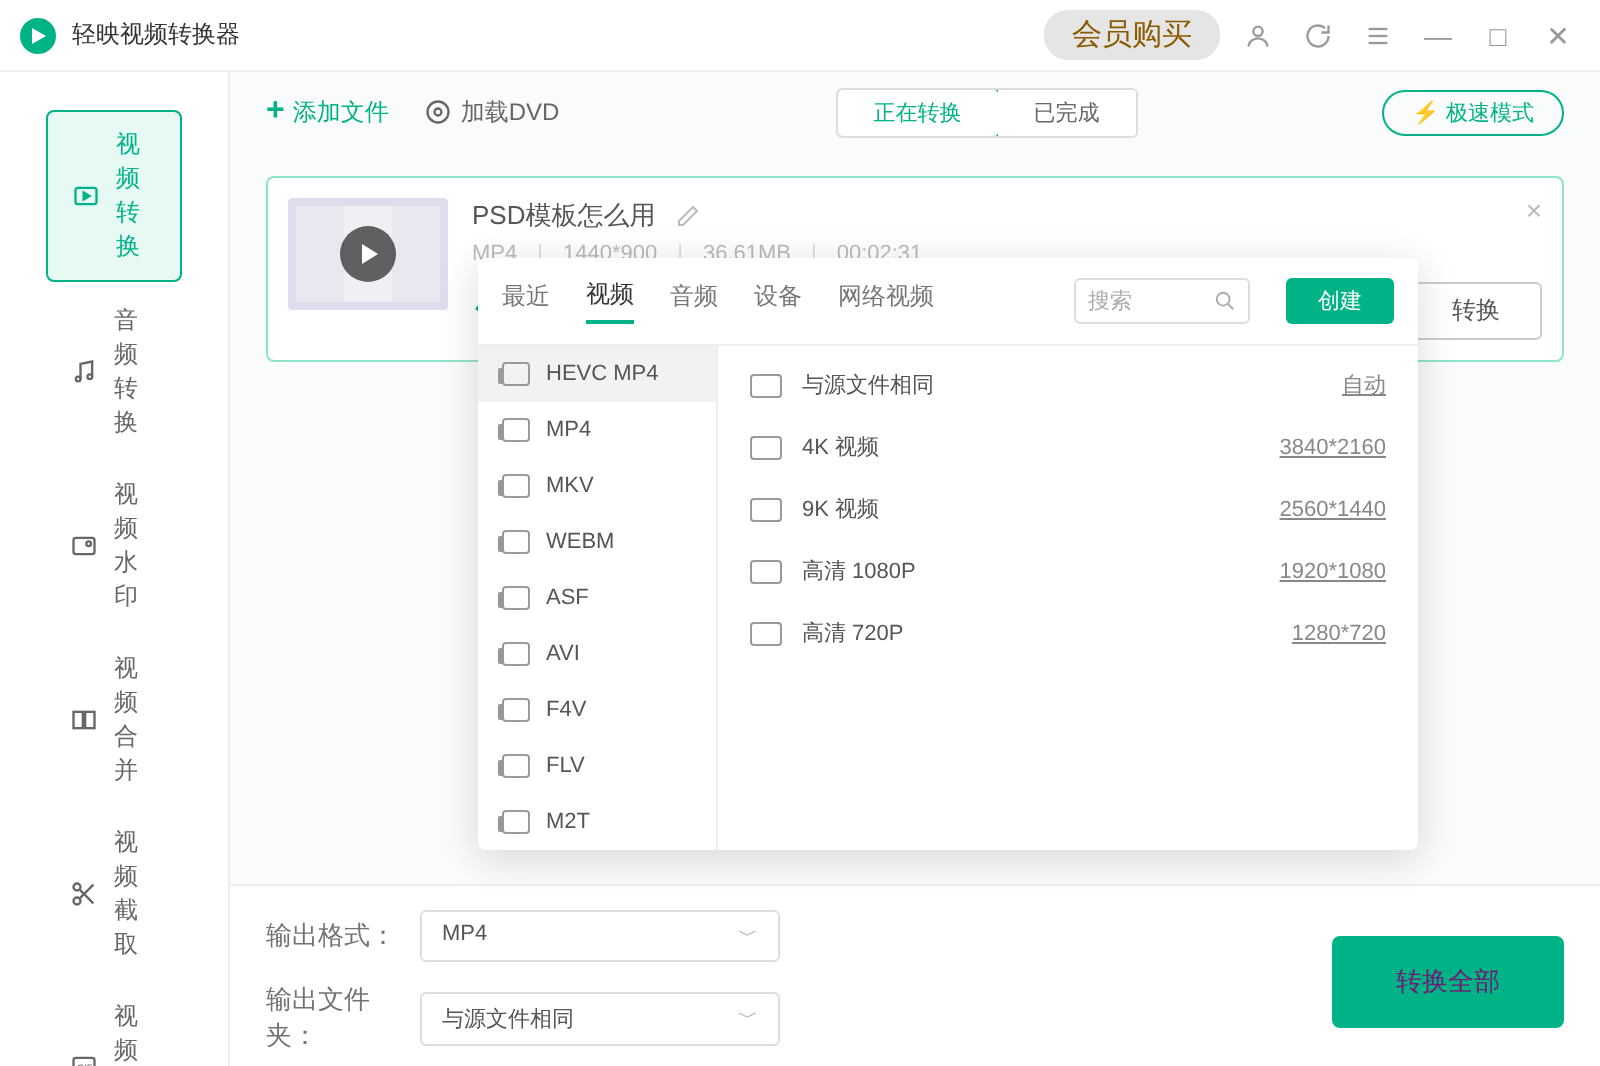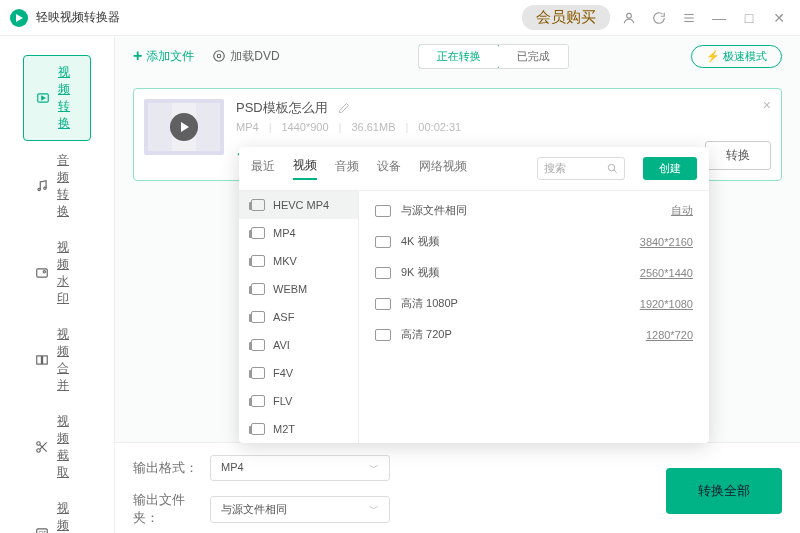--- a/index.html
+++ b/index.html
@@ -10,21 +10,21 @@
 .logo { width: 18px; height: 18px; background: #00b386; border-radius: 50%; display: flex; align-items: center; justify-content: center; margin-right: 8px; }
 .logo svg { width: 10px; height: 10px; fill: #fff; }
 .app-title { font-size: 12px; color: #333; }
 .titlebar-right { margin-left: auto; display: flex; align-items: center; gap: 8px; }
 .vip-btn { background: #e5e5e5; color: #8a5a00; padding: 3px 14px; border-radius: 12px; font-size: 15px; cursor: pointer; }
 .tb-icon { width: 22px; height: 22px; display: flex; align-items: center; justify-content: center; color: #999; cursor: pointer; font-size: 14px; }
 
 
 .container { display: flex; height: calc(100% - 30px); }
 .sidebar { width: 115px; border-right: 1px solid #eee; padding-top: 16px; }
-.sidebar-item { display: flex; align-items: center; padding: 8px 12px; margin: 3px 23px; border-radius: 4px; cursor: pointer; color: #666; font-size: 12px; text-decoration: underline; }
+.sidebar-item { display: flex; align-items: center; padding: 8px 12px; margin: 3px 23px; border-radius: 4px; cursor: pointer; color: #666; font-size: 12px; }
 .sidebar-item.active { background: #e6f9f3; color: #00b386; border: 1px solid #00b386; }
 .sidebar-item .sic { width: 16px; margin-right: 8px; display: flex; align-items: center; justify-content: center; }
 
 
 .main { flex: 1; display: flex; flex-direction: column; background: #fafcfb; }
 .topbar { height: 40px; display: flex; align-items: center; padding: 0 18px; gap: 18px; }
 .add-file { color: #00b386; display: flex; align-items: center; gap: 4px; font-size: 12px; cursor: pointer; }
 .load-dvd { color: #666; display: flex; align-items: center; gap: 4px; font-size: 12px; cursor: pointer; }
 .tab-pair { margin-left: 120px; display: flex; border: 1px solid #ddd; border-radius: 3px; overflow: hidden; }
 .tab-btn { padding: 4px 18px; font-size: 11px; background: #fff; cursor: pointer; color: #666; }
@@ -41,21 +41,21 @@
 .file-info { flex: 1; }
 .file-name-row { display: flex; align-items: center; gap: 10px; color: #555; font-size: 13px; }
 .file-meta-row { color: #bbb; font-size: 11px; margin-top: 4px; display: flex; gap: 10px; }
 .file-ctrl-row { display: flex; align-items: center; gap: 14px; margin-top: 8px; color: #666; font-size: 11px; }
 .ctrl-group { display: flex; align-items: center; gap: 4px; }
 .convert-btn { padding: 5px 20px; background: #fff; border: 1px solid #ccc; border-radius: 3px; cursor: pointer; font-size: 12px; color: #555; }
 .close-x { position: absolute; top: 8px; right: 10px; color: #bbb; cursor: pointer; font-size: 14px; }
 .settings-gear { color: #00b386; }
 
 
-.popover { position: absolute; top: 58px; left: 105px; width: 470px; background: #fff; box-shadow: 0 4px 20px rgba(0,0,0,0.15); border-radius: 4px; z-index: 10; }
+.popover { position: absolute; top: 40px; left: 105px; width: 470px; background: #fff; box-shadow: 0 4px 20px rgba(0,0,0,0.15); border-radius: 4px; z-index: 10; }
 .pop-tabs { display: flex; align-items: center; padding: 10px 12px; border-bottom: 1px solid #eee; gap: 18px; }
 .pop-tab { font-size: 12px; color: #777; cursor: pointer; padding-bottom: 4px; }
 .pop-tab.active { color: #333; border-bottom: 2px solid #00b386; }
 .pop-search { margin-left: auto; border: 1px solid #ddd; border-radius: 3px; padding: 3px 6px; display: flex; align-items: center; gap: 12px; font-size: 11px; color: #aaa; width: 88px; justify-content: space-between; }
 .pop-create { background: #00b386; color: #fff; padding: 4px 16px; border-radius: 3px; font-size: 11px; cursor: pointer; }
 .pop-body { display: flex; }
 .pop-left { width: 120px; border-right: 1px solid #eee; overflow-y: auto; }
 .fmt-item { display: flex; align-items: center; gap: 8px; padding: 8px 12px; font-size: 11px; color: #555; cursor: pointer; }
 .fmt-item.selected { background: #f0f3f2; }
 .fmt-icon { width: 14px; height: 12px; border: 1px solid #999; border-radius: 2px; position: relative; }
@@ -63,21 +63,21 @@
 .pop-right { flex: 1; padding: 4px 0; }
 .res-item { display: flex; align-items: center; padding: 8px 16px; font-size: 11px; color: #555; cursor: pointer; }
 .res-icon { width: 16px; height: 12px; border: 1px solid #999; border-radius: 2px; margin-right: 10px; }
 .res-spec { margin-left: auto; color: #888; text-decoration: underline; }
 
 
 .bottom-bar { border-top: 1px solid #eee; padding: 12px 18px; background: #fff; }
 .bb-row { display: flex; align-items: center; gap: 12px; margin-bottom: 10px; }
 .bb-label { font-size: 13px; color: #737373; width: 65px; }
 .bb-select { border: 1px solid #ddd; border-radius: 3px; padding: 5px 10px; font-size: 11px; color: #555; width: 180px; display: flex; justify-content: space-between; cursor: pointer; background: #fff; }
-.convert-all { margin-left: auto; background: #00b386; color: #0f172a; padding: 14px 32px; border-radius: 4px; font-size: 13px; cursor: pointer; }
+.convert-all { margin-left: auto; background: #00b386; color: #701a75; padding: 14px 32px; border-radius: 4px; font-size: 13px; cursor: pointer; }
 .bb-container { display: flex; align-items: center; }
 .bb-left { flex: 1; }
 
 svg { display: block; }
 .chev { font-size: 10px; color: #aaa; }
 </style>
 </head>
 <body>
 
 <div class="titlebar">

